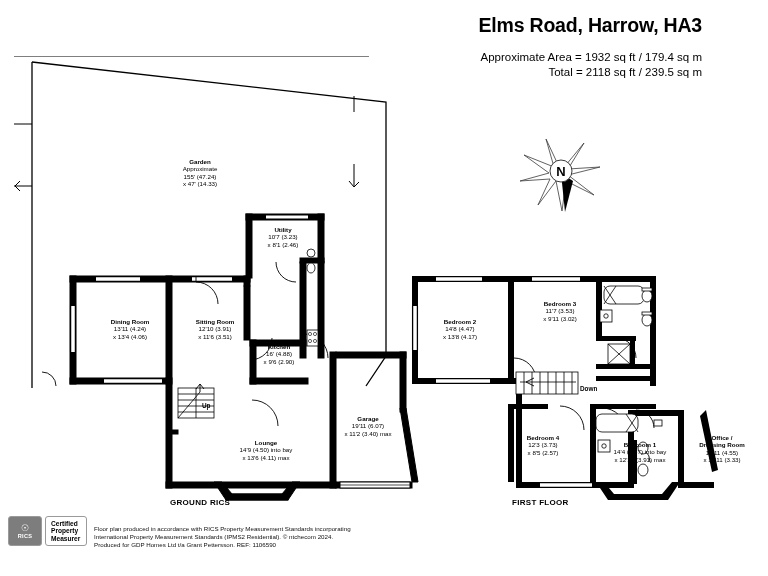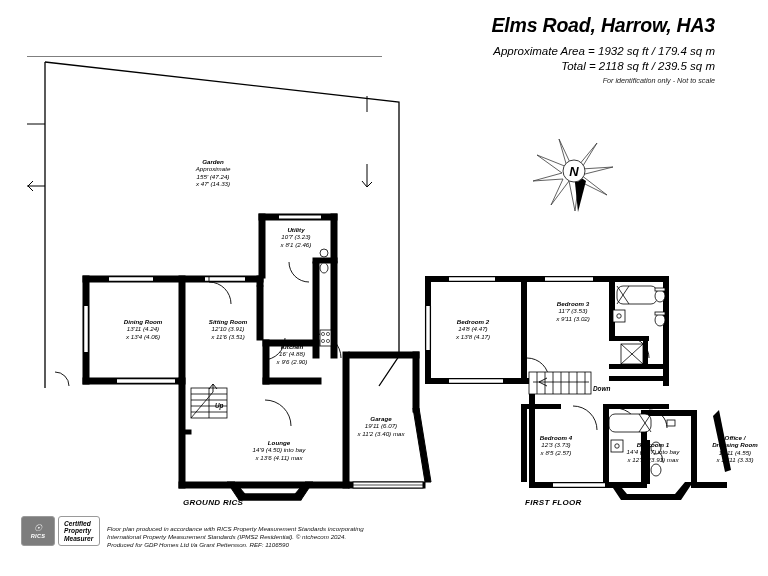--- a/index.html
+++ b/index.html
@@ -1,21 +1,21 @@
 <!DOCTYPE html>
 <html><head>
 <meta charset="utf-8">
 <style>
   html,body{margin:0;padding:0;}
   body{
     width:768px;height:576px;background:#ffffff;
     font-family:"Liberation Sans",sans-serif;color:#000;
     position:relative;overflow:hidden;
   }
-  .stage{position:absolute;left:13px;top:0;width:712px;height:576px;font-style:italic;}
+  .stage{position:absolute;left:0;top:0;width:712px;height:576px;}
   .abs{position:absolute;}
 
   
   #header{right:10px;top:14px;text-align:right;}
   #title{font-size:19.5px;font-weight:bold;letter-spacing:-.2px;line-height:22px;}
   .hline{font-size:11.5px;line-height:14.5px;}
   #notice{font-size:7.2px;line-height:11px;margin-top:2px;color:#222;}
   .room-label{text-align:center;font-size:6.2px;line-height:7.4px;font-weight:bold;white-space:nowrap;}
   .room-label .dim{font-weight:normal;}
   .floor-title{font-size:8px;font-weight:bold;letter-spacing:.3px;}
@@ -38,23 +38,22 @@
   
   #compass{left:516px;top:133px;width:90px;height:85px;}
 </style>
 </head>
 <body>
 
 <div class="stage">
 
   <div class="abs" id="header">
     <div id="title">Elms Road, Harrow, HA3</div>
-    <div class="hline" style="margin-top:8px;">Approximate Area = 1932 sq ft / 179.4 sq m</div>
+    <div class="hline" style="margin-top:14px;">Approximate Area = 1932 sq ft / 179.4 sq m</div>
     <div class="hline">Total = 2118 sq ft / 239.5 sq m</div>
-    <div id="notice">For identification only - Not to scale</div>
   </div>
 
   <div class="abs" id="compass">
     <svg width="90" height="85" viewBox="0 0 90 85">
       <g>
         <polygon points="45,38 30,6 38,34 8,22 33,40 4,48 34,46 22,72 40,48 46,78 50,48 78,62 52,42 84,34 52,36 68,10" fill="#ffffff" stroke="#3a3a3a" stroke-width="0.8"></polygon>
         <polygon points="45,40 57,48 49,79" fill="#000000"></polygon>
       </g>
       <circle cx="45" cy="38" r="11" fill="#ffffff" stroke="#3a3a3a" stroke-width="1"></circle>
       <text x="45" y="43" text-anchor="middle" font-family="Liberation Sans, sans-serif" font-size="13" font-weight="bold" fill="#000">N</text>

